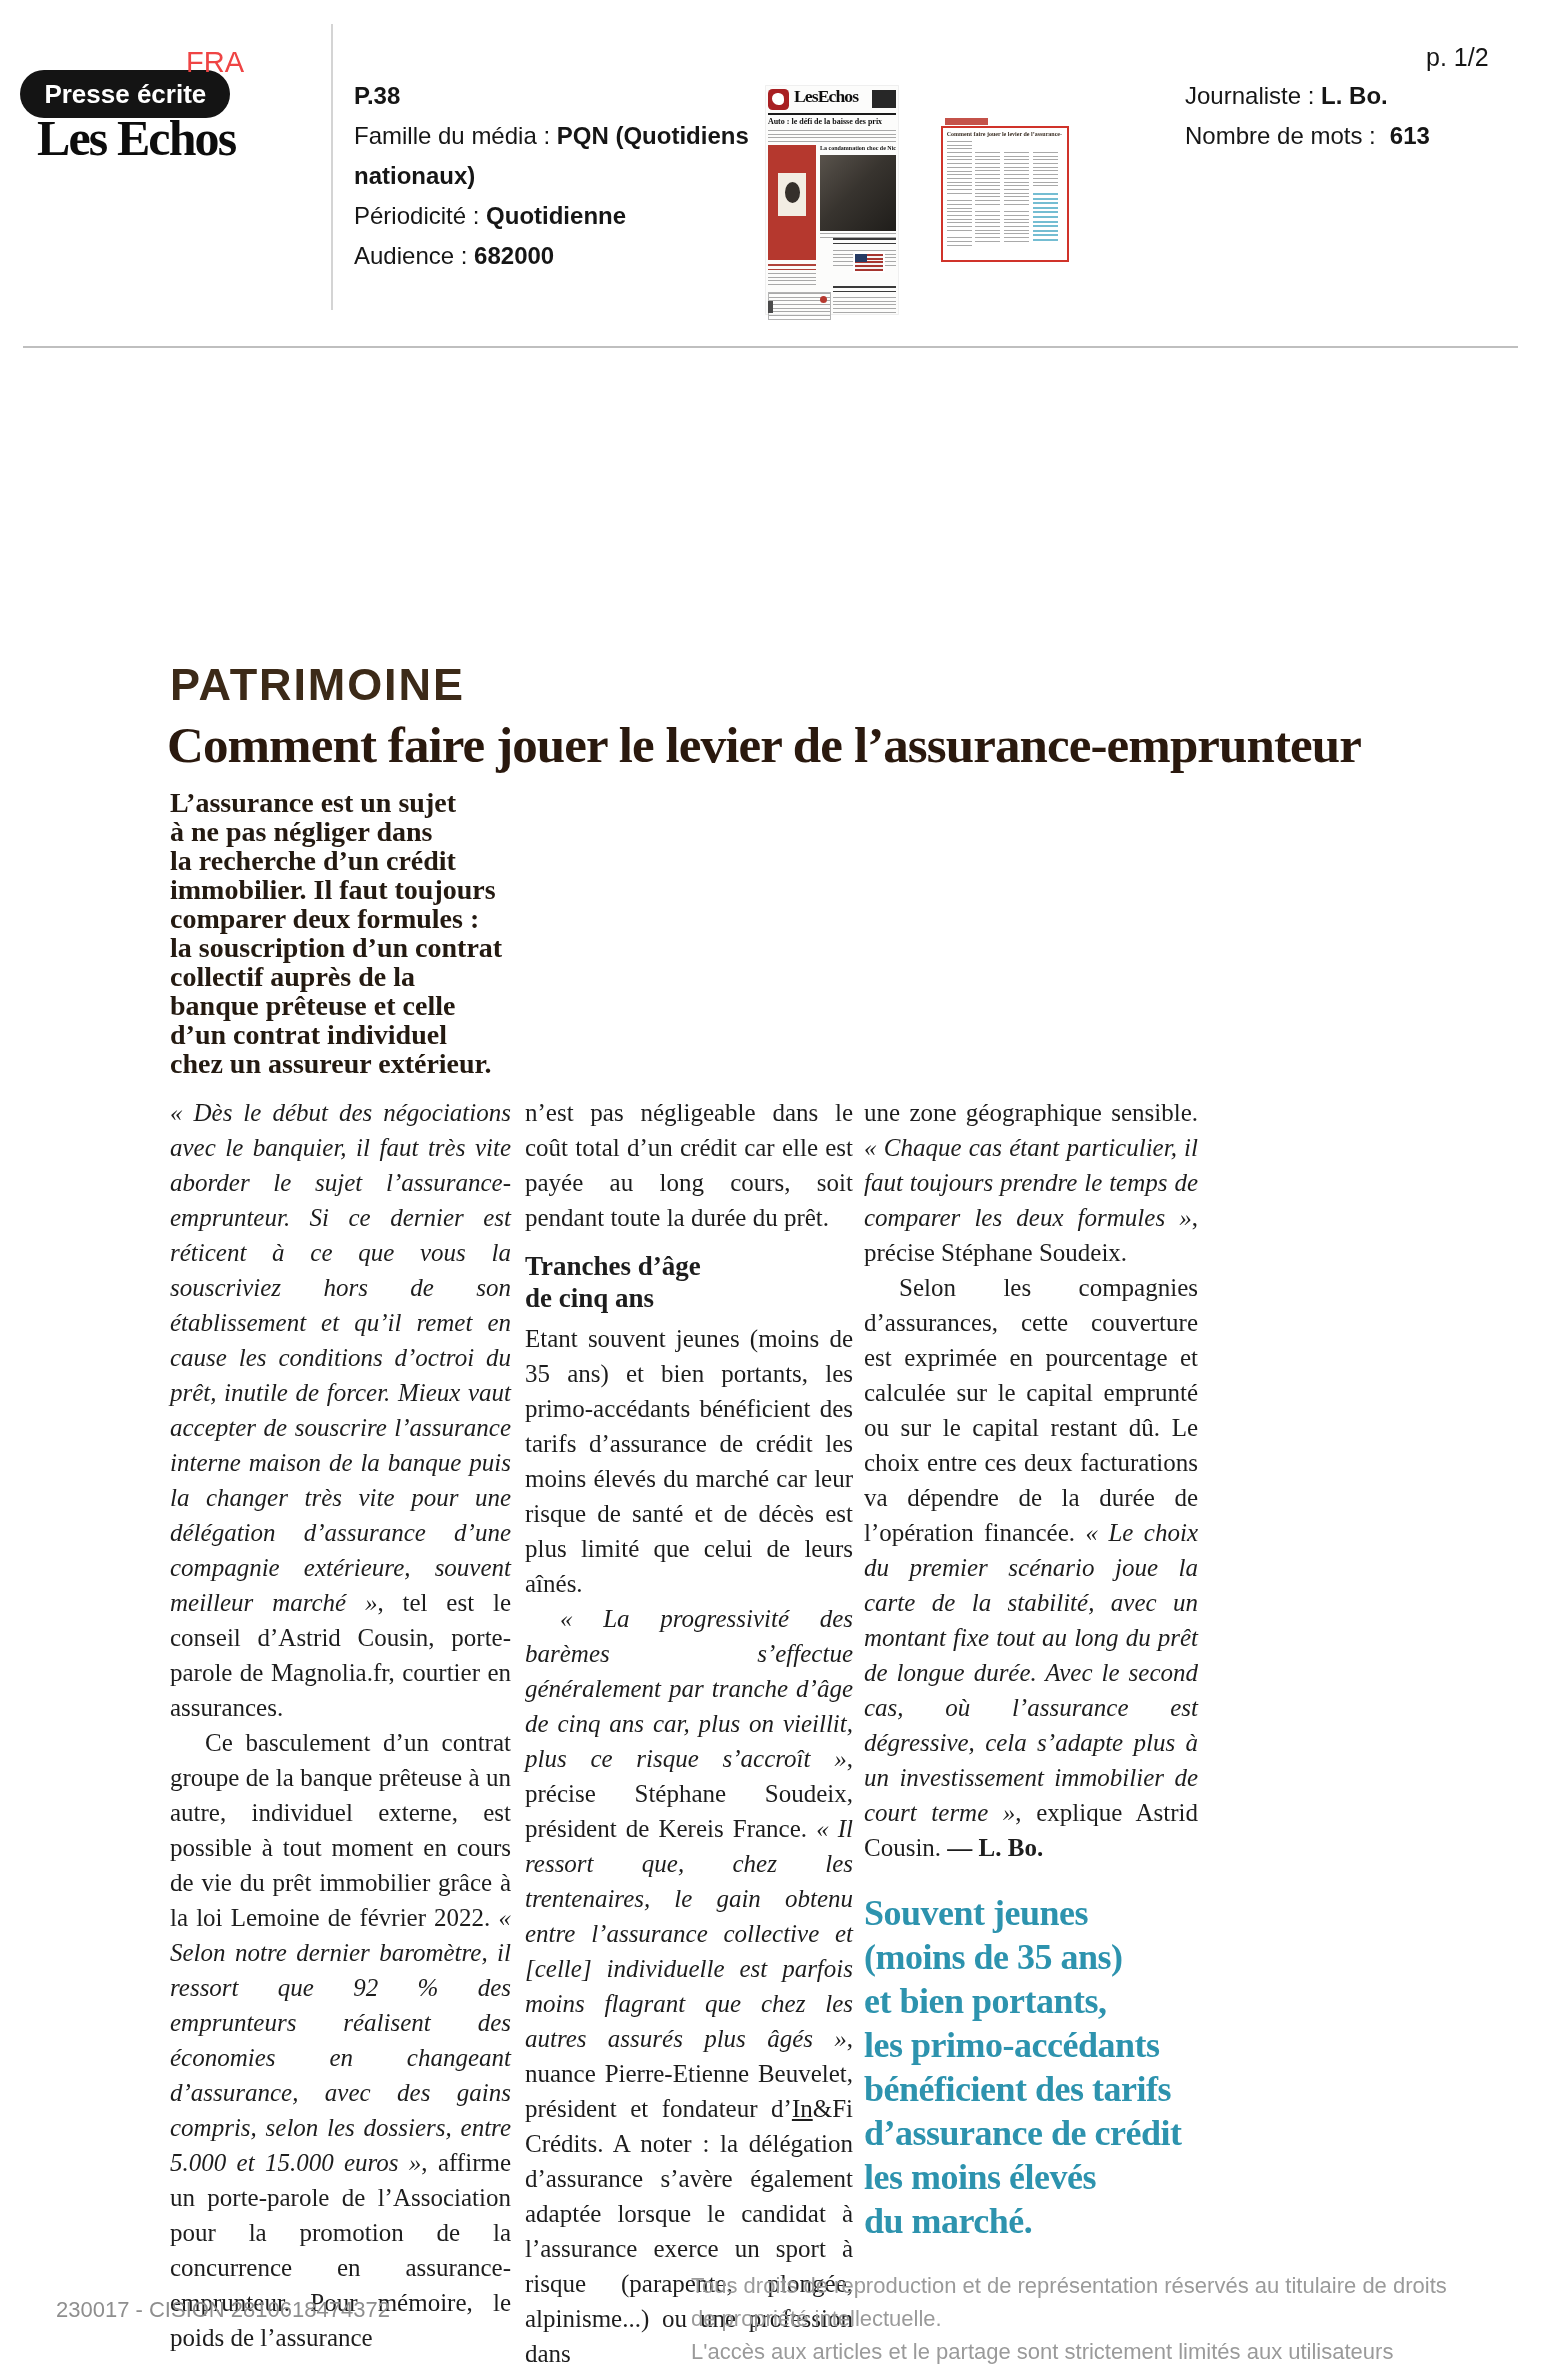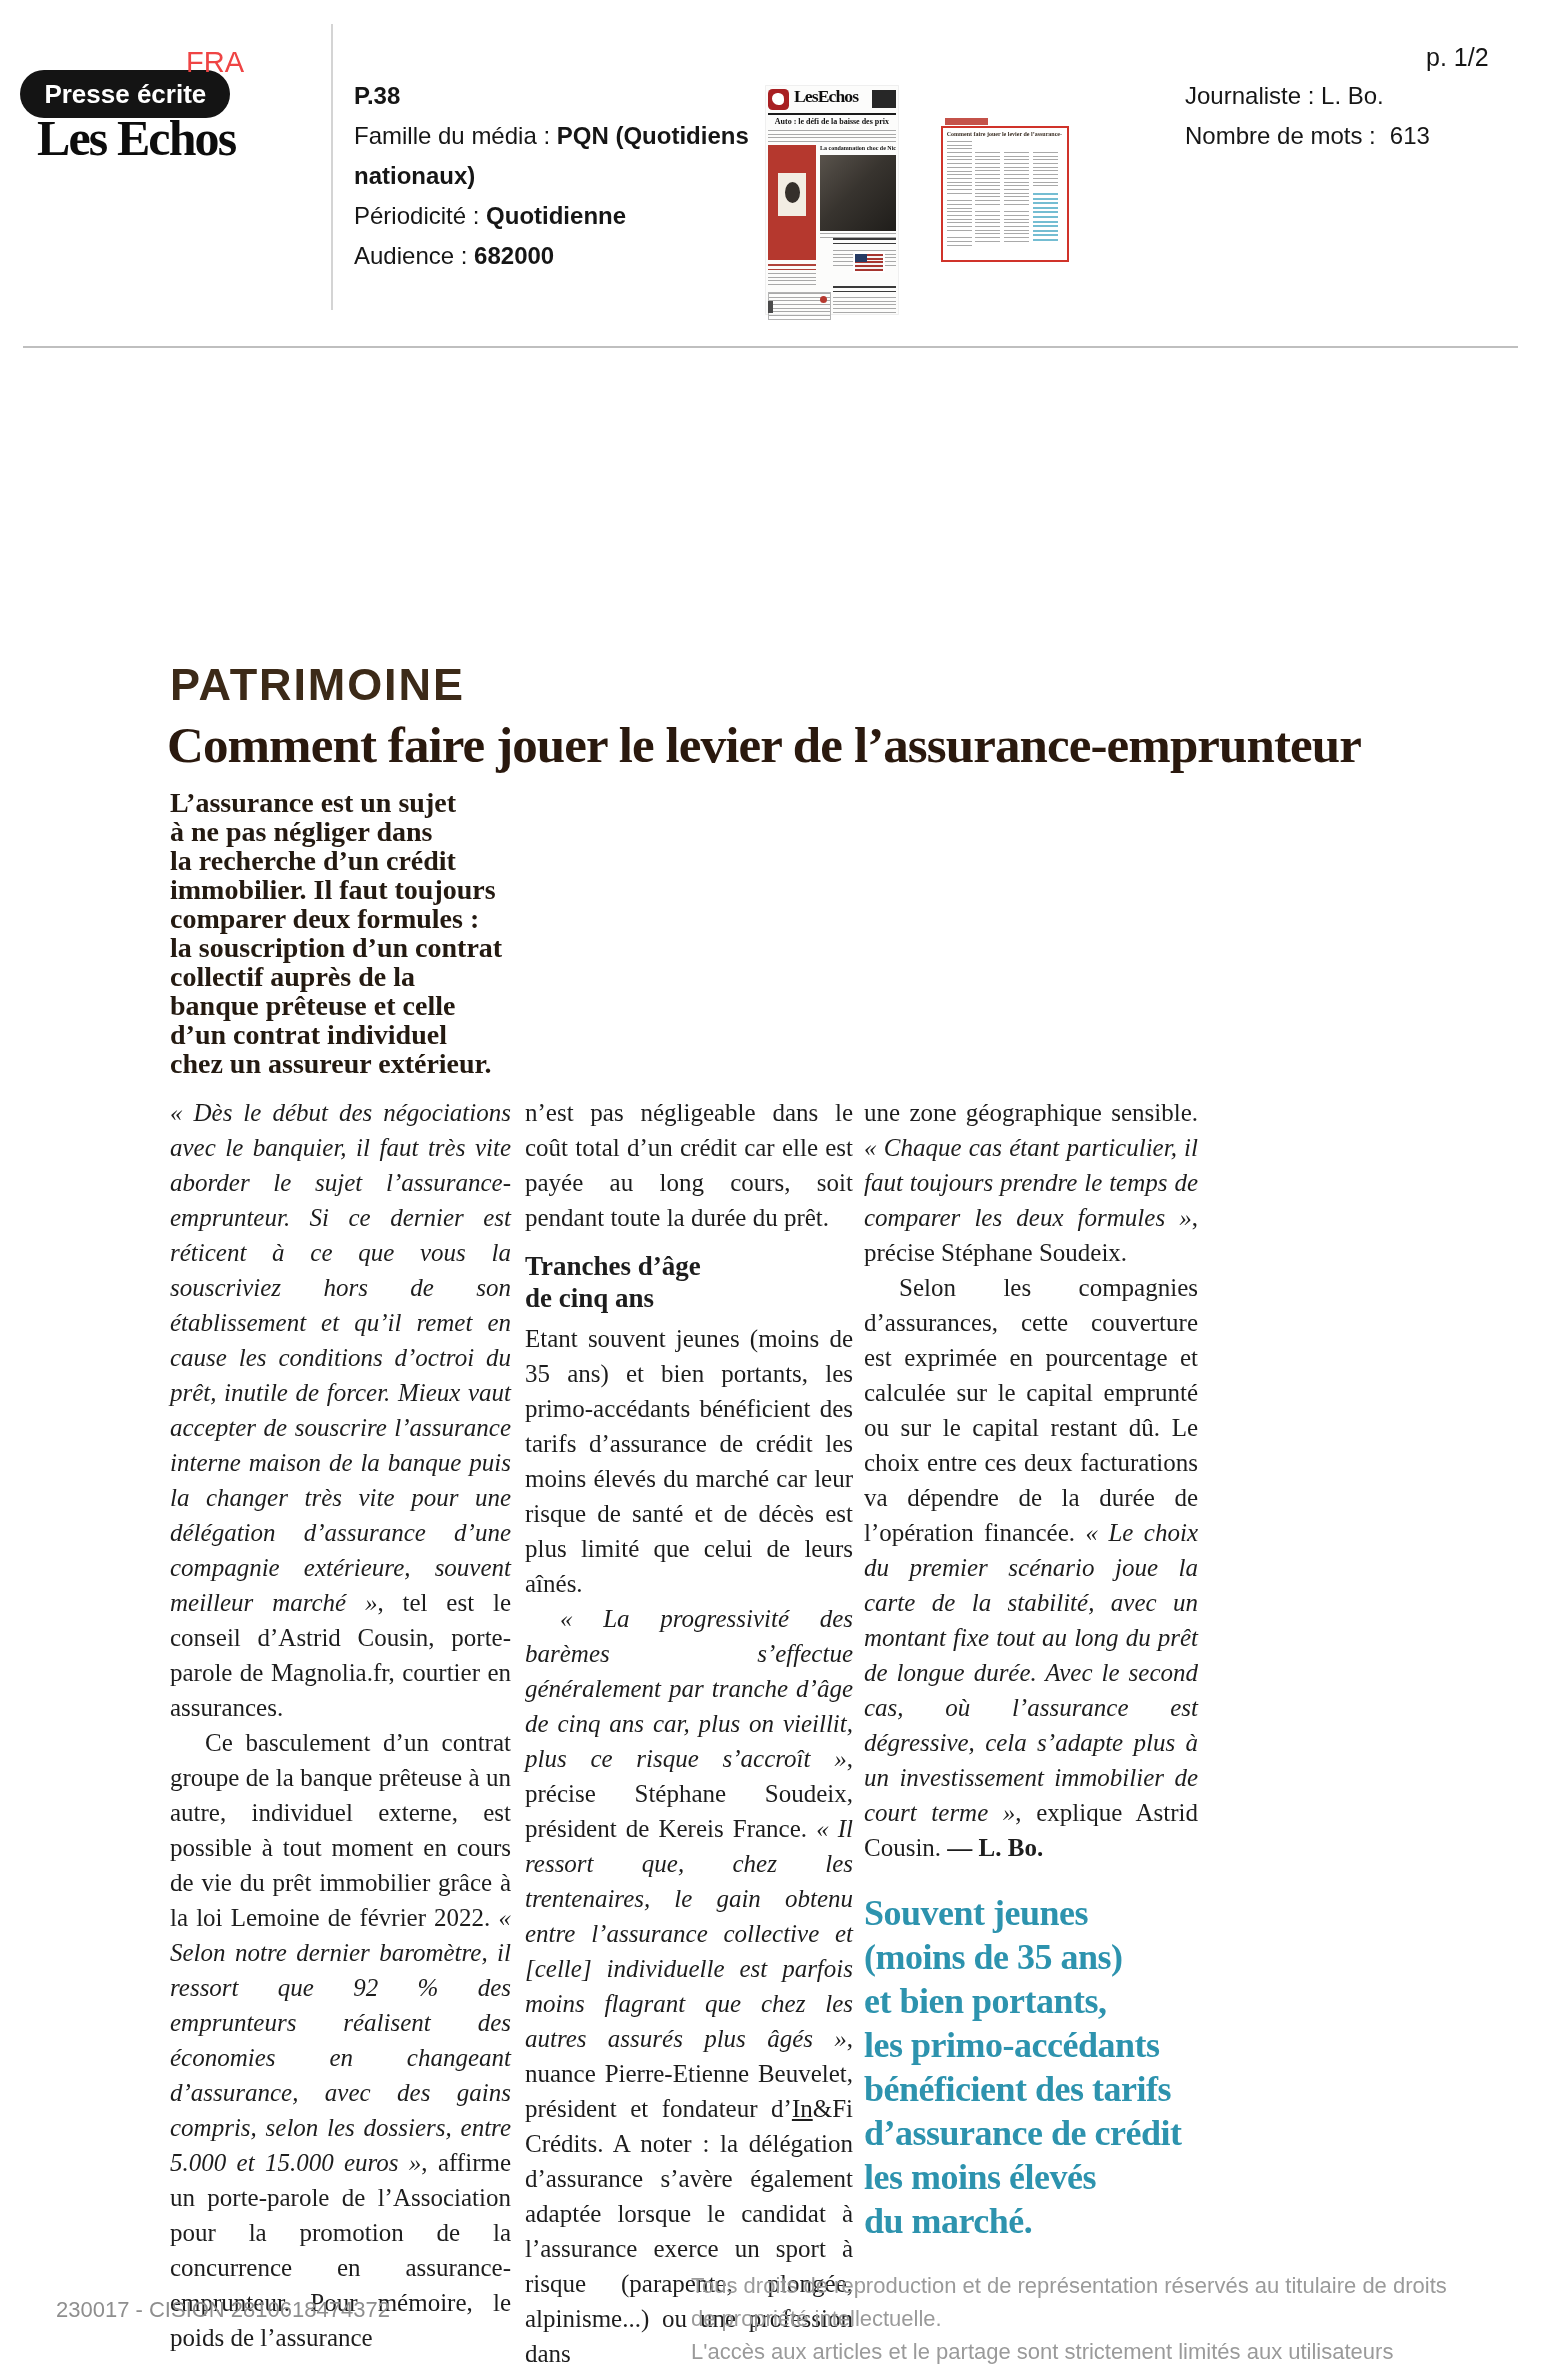--- a/index.html
+++ b/index.html
@@ -11,37 +11,37 @@
            font-weight:bold; font-size:26px; line-height:26px; padding:11px 24px; border-radius:32px;margin-top:35px; }
   .fra { position:absolute; left:186px; top:46px; font-size:29px; color:#ef4444; }
   .logo { position:absolute; left:37px; top:109px; font-family:"Liberation Serif", serif;
           font-weight:bold; font-size:50px; letter-spacing:-1.9px; color:#0d0d0d; }
   .vdiv { position:absolute; left:331px; top:24px; width:1.9px; height:286px; background:#d4d4d4; }
   .meta { position:absolute; left:354px; top:76px; width:401px; font-size:24px; line-height:40px; color:#161616; }
   .meta b { font-weight:bold; }
   .pageind { position:absolute; left:1426px; top:43px; font-size:25px; color:#161616; }
   .jline { position:absolute; left:1185px; top:82px; font-size:24px; color:#161616; }
   .wline { position:absolute; left:1185px; top:122px; font-size:24px; color:#161616; }
-  .jline b, .wline b { font-weight:normal; }
+  .jline b, .wline b { font-weight:bold; }
   .wline b { margin-left:7.4px; }
   .hrule { position:absolute; left:23px; top:346px; width:1495px; height:1.9px; background:#bfbfbf; }
 
   
   .tf { position:absolute; left:766px; top:86px; width:132px; height:228px; background:#fcfcfb;
         box-shadow:0 0 0 0.9px #eee; }
   .tf * { position:absolute; }
   .tf-logo { left:1.9px; top:2.8px; width:21.3px; height:21.3px; background:#a81f22; border-radius:4.6px; }
   .tf-logo::after { content:""; position:absolute; left:4.6px; top:4.6px; width:12px; height:12px;
                     background:#fff; border-radius:50% 50% 40% 60%; }
   .tf-name { left:28px; top:0px; font-family:"Liberation Serif",serif; font-weight:bold;
              font-size:17.6px; letter-spacing:-0.9px; color:#0f0f0f; }
   .tf-corner { left:106px; top:3.7px; width:24px; height:18.6px; background:#272727; }
   .tf-rule { left:1.9px; top:27px; width:128px; height:1.9px; background:#1a1a1a; }
   .tf-headline { left:1.9px; top:31px; width:128px; font-family:"Liberation Serif",serif; font-weight:bold;
-                 font-size:8px; color:#101010; white-space:nowrap; overflow:hidden;text-align:center; }
+                 font-size:8px; color:#101010; white-space:nowrap; overflow:hidden; }
   .flines  { background:repeating-linear-gradient(#a9a9a9 0, #a9a9a9 0.9px, transparent 0.9px, transparent 3.7px); }
   .dlines  { background:repeating-linear-gradient(#3a3a3a 0, #3a3a3a 1.9px, transparent 1.9px, transparent 4.6px); }
   .rlines  { background:repeating-linear-gradient(#b0433a 0, #b0433a 1.9px, transparent 1.9px, transparent 4.6px); }
   .tf-bullets { left:1.9px; top:44px; width:128px; height:12px; }
   .tf-red { left:1.9px; top:59px; width:48px; height:115px; background:#b5382e; }
   .tf-red-inner { left:10.2px; top:28px; width:28px; height:43px; background:#f2ede3; }
   .tf-red-inner::after { content:""; position:absolute; left:6.5px; top:9.3px; width:15px; height:20.4px;
                          background:#35302b; border-radius:50%; }
   .tf-sec { left:54px; top:59px; width:76px; font-family:"Liberation Serif",serif; font-weight:bold;
             font-size:6px; color:#141414; white-space:nowrap; overflow:hidden; }

